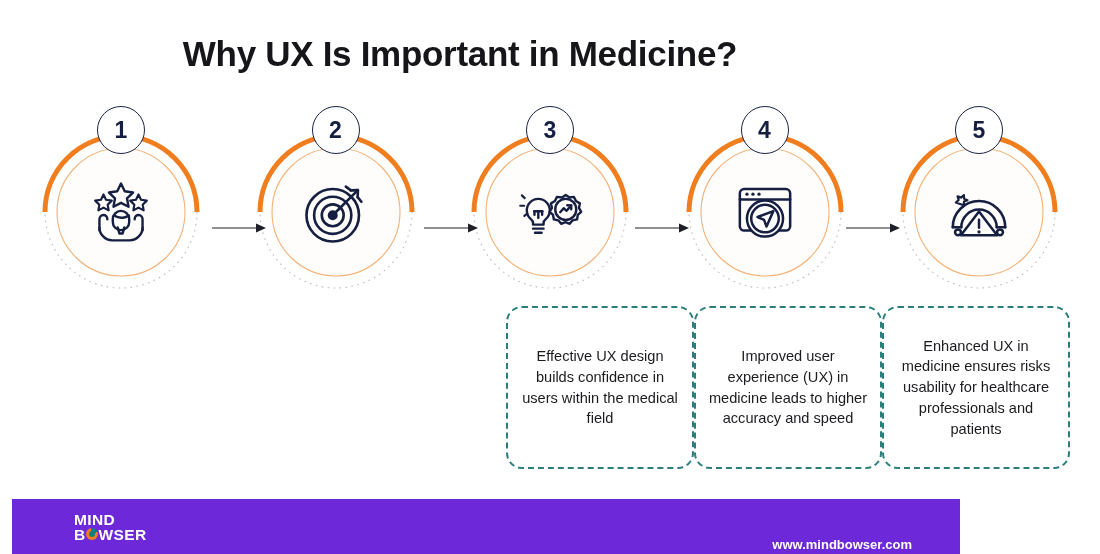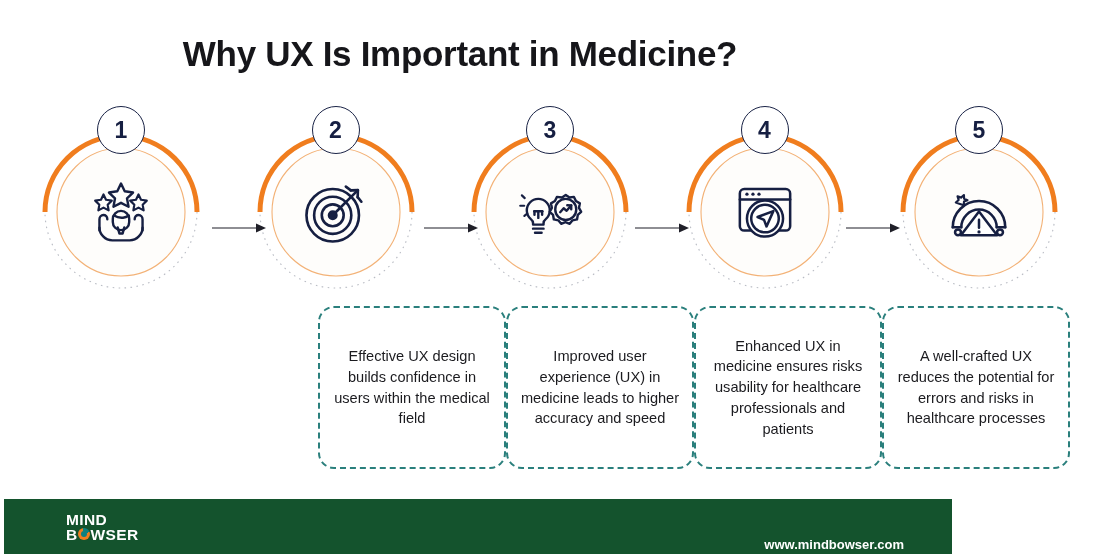--- a/index.html
+++ b/index.html
@@ -154,25 +154,25 @@
     text-align: center;
     font-size: 14.6px;
     line-height: 1.42;
     color: #1b1b1f;
     font-family: "Liberation Sans", sans-serif;
   }
 
   
   .footer {
     position: absolute;
-    left: 4px;
+    left: 12px;
     bottom: 0;
     width: 948px;
     height: 55px;
-    background: #14532d;
+    background: #6d28d9;
     display: flex;
     align-items: center;
   }
   .logo {
     position: absolute;
     left: 62px;
     top: 50%;
     transform: translateY(-50%);
     color: #ffffff;
     font-weight: bold;
@@ -385,23 +385,20 @@
   <div class="cards">
     <div class="card">
       <p>Effective UX design builds confidence in users within the medical field</p>
     </div>
     <div class="card">
       <p>Improved user experience (UX) in medicine leads to higher accuracy and speed</p>
     </div>
     <div class="card">
       <p>Enhanced UX in medicine ensures risks usability for healthcare professionals and patients</p>
     </div>
-    <div class="card">
-      <p>A well-crafted UX reduces the potential for errors and risks in healthcare processes</p>
-    </div>
   </div>
 
   <div class="footer">
     <div class="logo">
       <div>MIND</div>
       <div class="l2">
         <span>B</span>
         <span class="logo-o"></span>
         <span>WSER</span>
       </div>

